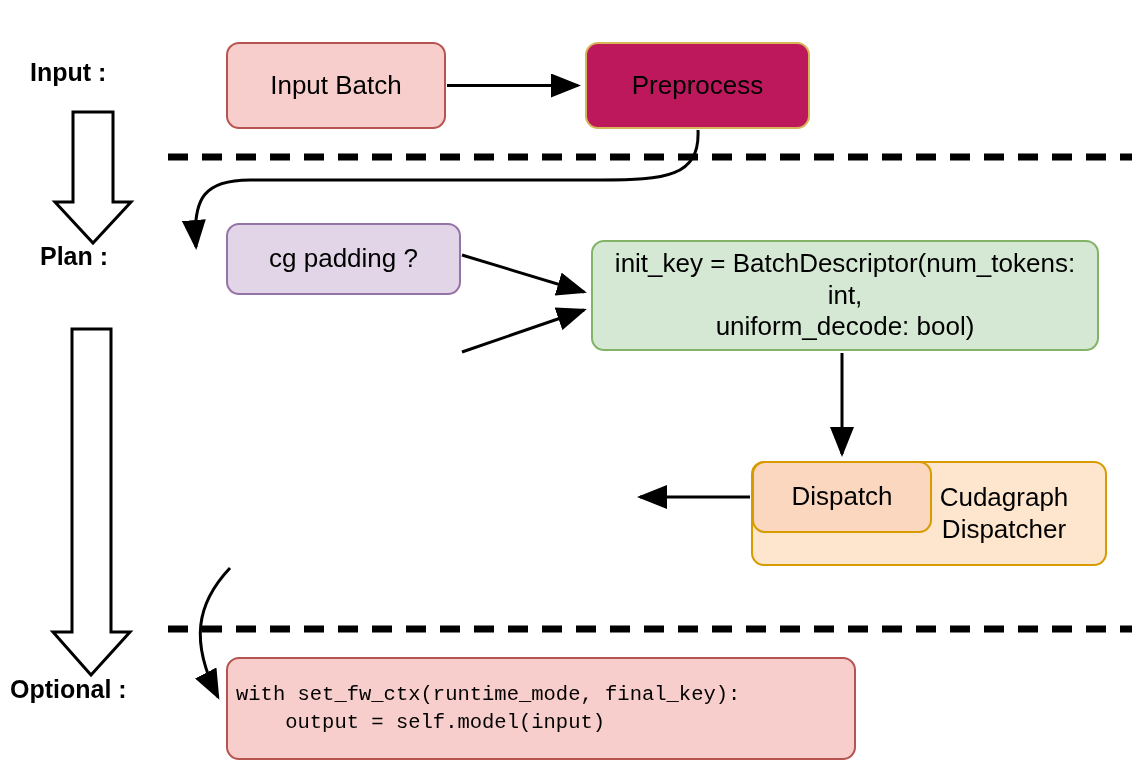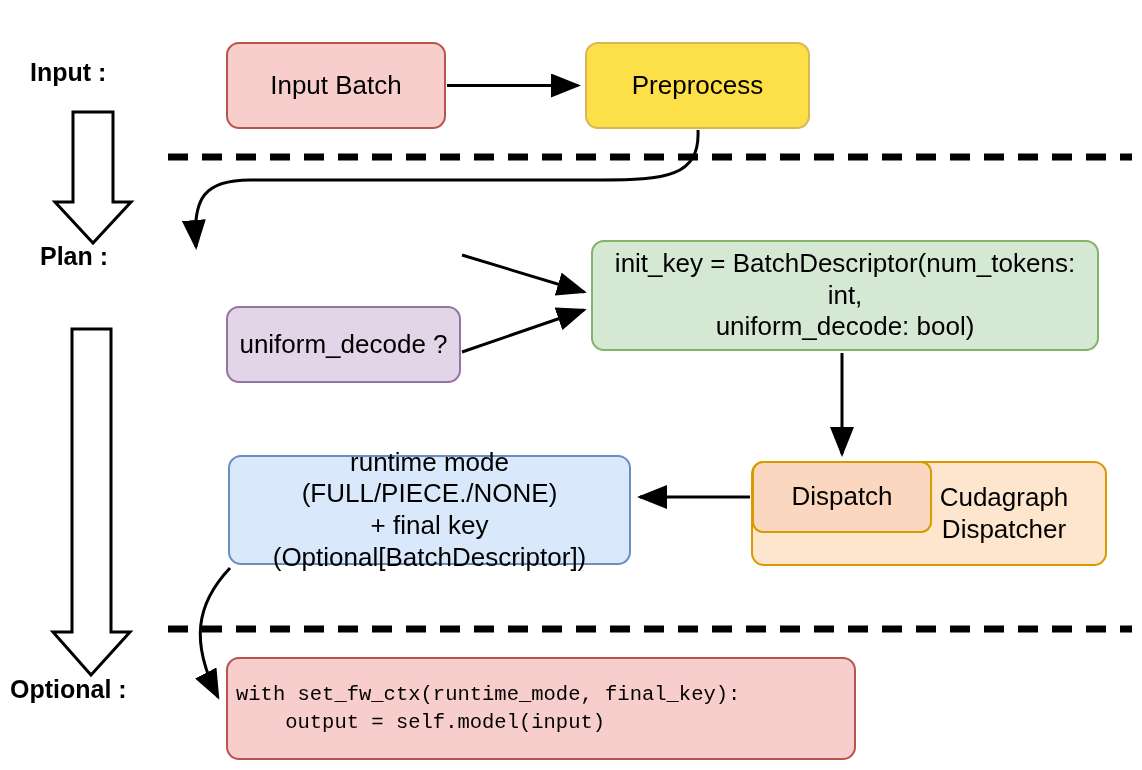--- a/index.html
+++ b/index.html
@@ -58,21 +58,21 @@
     justify-content: flex-start;
     text-align: left;
     white-space: pre;
     line-height: 1.35;
   }
   .node .node-text {
     display: block;
     width: 100%;
   }
   .node-pink   { background: #f8cecc; border-color: #b85450; }
-  .node-yellow { background: #fde047; border-color: #d6b656; }
+  .node-yellow { background: #be185d; border-color: #d6b656; }
   .node-purple { background: #e1d5e7; border-color: #9673a6; }
   .node-green  { background: #d5e8d4; border-color: #82b366; }
   .node-blue   { background: #dae8fc; border-color: #6c8ebf; }
   .node-orange-outer { background: #fde5ce; border-color: #d79b00; }
   .node-orange-inner { background: #fad7be; border-color: #d79b00; }
   .node-orange-outer .node-text { padding-left: 150px; }
 </style>
 </head>
 <body>
 
@@ -115,42 +115,38 @@
   <div class="stage-label" style="left:10px; top:665px;">Optional :</div>
 
   <div class="node node-pink" style="left:226px; top:30px; width:220px; height:87px;">
     <span class="node-text">Input Batch</span>
   </div>
 
   <div class="node node-yellow" style="left:585px; top:30px; width:225px; height:87px;">
     <span class="node-text">Preprocess</span>
   </div>
 
+  <div class="node node-purple" style="left:226px; top:211px; width:235px; height:72px;">
+    <span class="node-text">cg padding ?</span>
+  </div>
 
-  <div class="node node-purple" style="left:226px; top:294px; width:235px; height:77px;">
-    <span class="node-text">uniform_decode ?</span>
-  </div>
 
   <div class="node node-green" style="left:591px; top:228px; width:508px; height:111px;">
     <span class="node-text" style="white-space:pre-line;">init_key = BatchDescriptor(num_tokens: int,
 uniform_decode: bool)</span>
   </div>
 
   <div class="node node-orange-outer" style="left:751px; top:449px; width:356px; height:105px;">
     <span class="node-text" style="white-space:pre-line;">Cudagraph
 Dispatcher</span>
   </div>
 
-  <div class="node node-orange-inner" style="left:752px; top:449px; width:180px; height:72px;border-radius:11px;">
+  <div class="node node-orange-inner" style="left:752px; top:449px; width:180px; height:72px;">
     <span class="node-text">Dispatch</span>
   </div>
 
-  <div class="node node-blue" style="left:228px; top:443px; width:403px; height:110px;">
-    <span class="node-text" style="white-space:pre-line;">runtime mode (FULL/PIECE./NONE)
-+ final key (Optional[BatchDescriptor])</span>
-  </div>
 
   <div class="node node-pink code" style="left:226px; top:645px; width:630px; height:103px;">
     <span class="node-text">with set_fw_ctx(runtime_mode, final_key):
     output = self.model(input)</span>
   </div>
 
 </div>
 
 </body></html>

